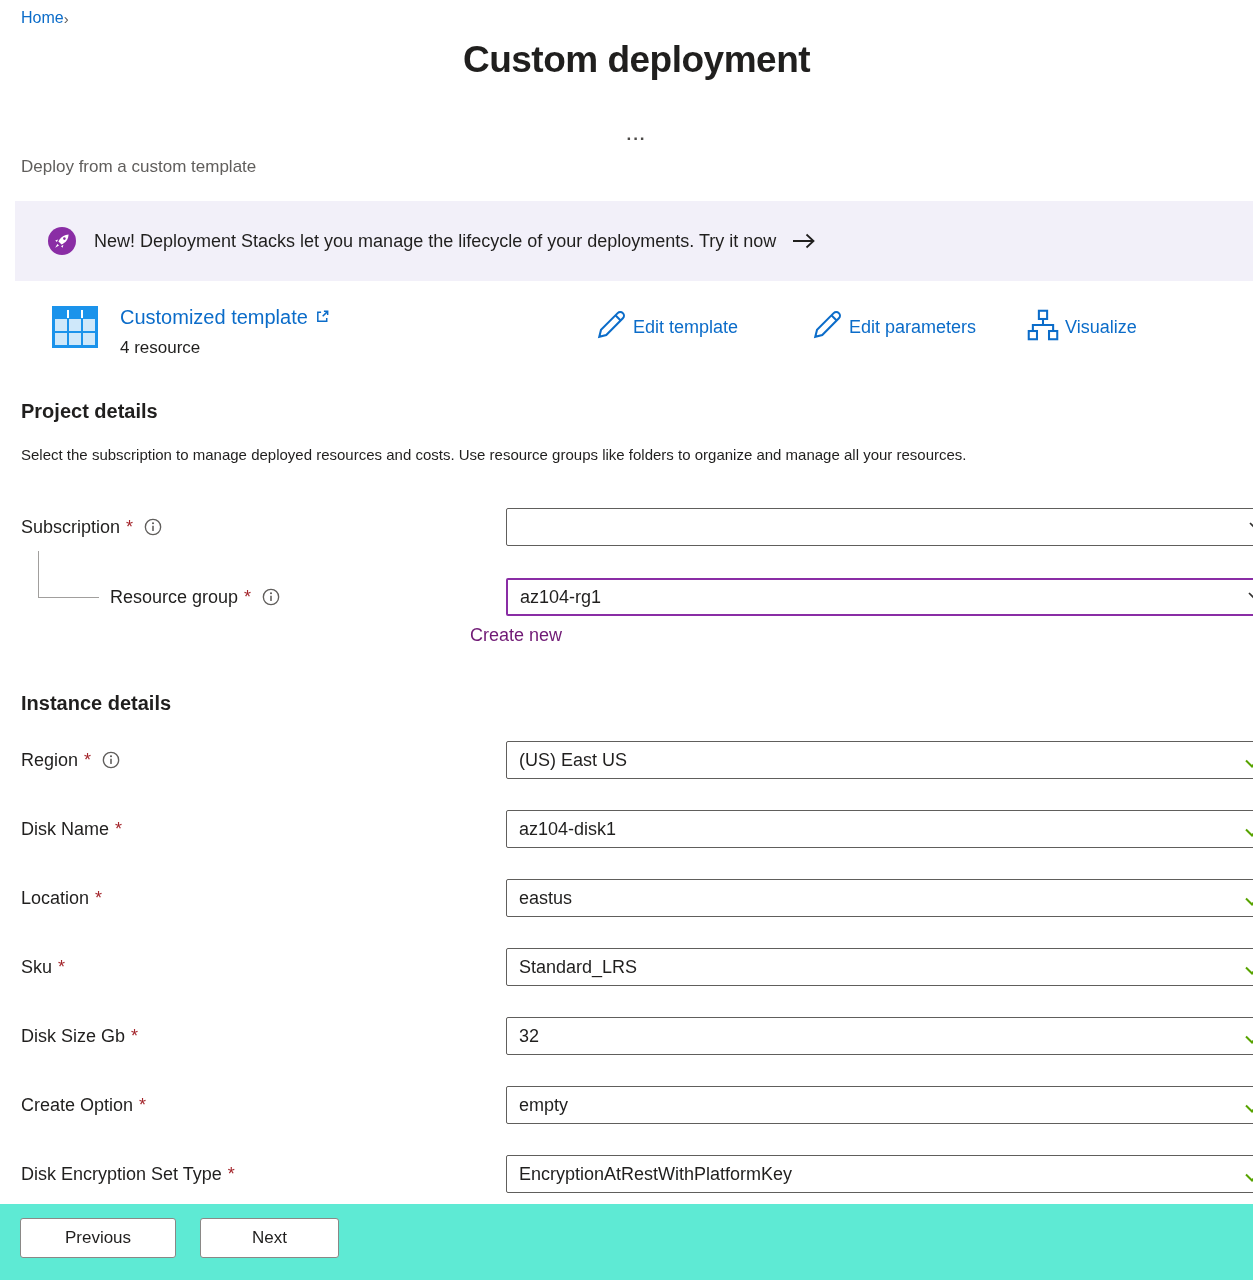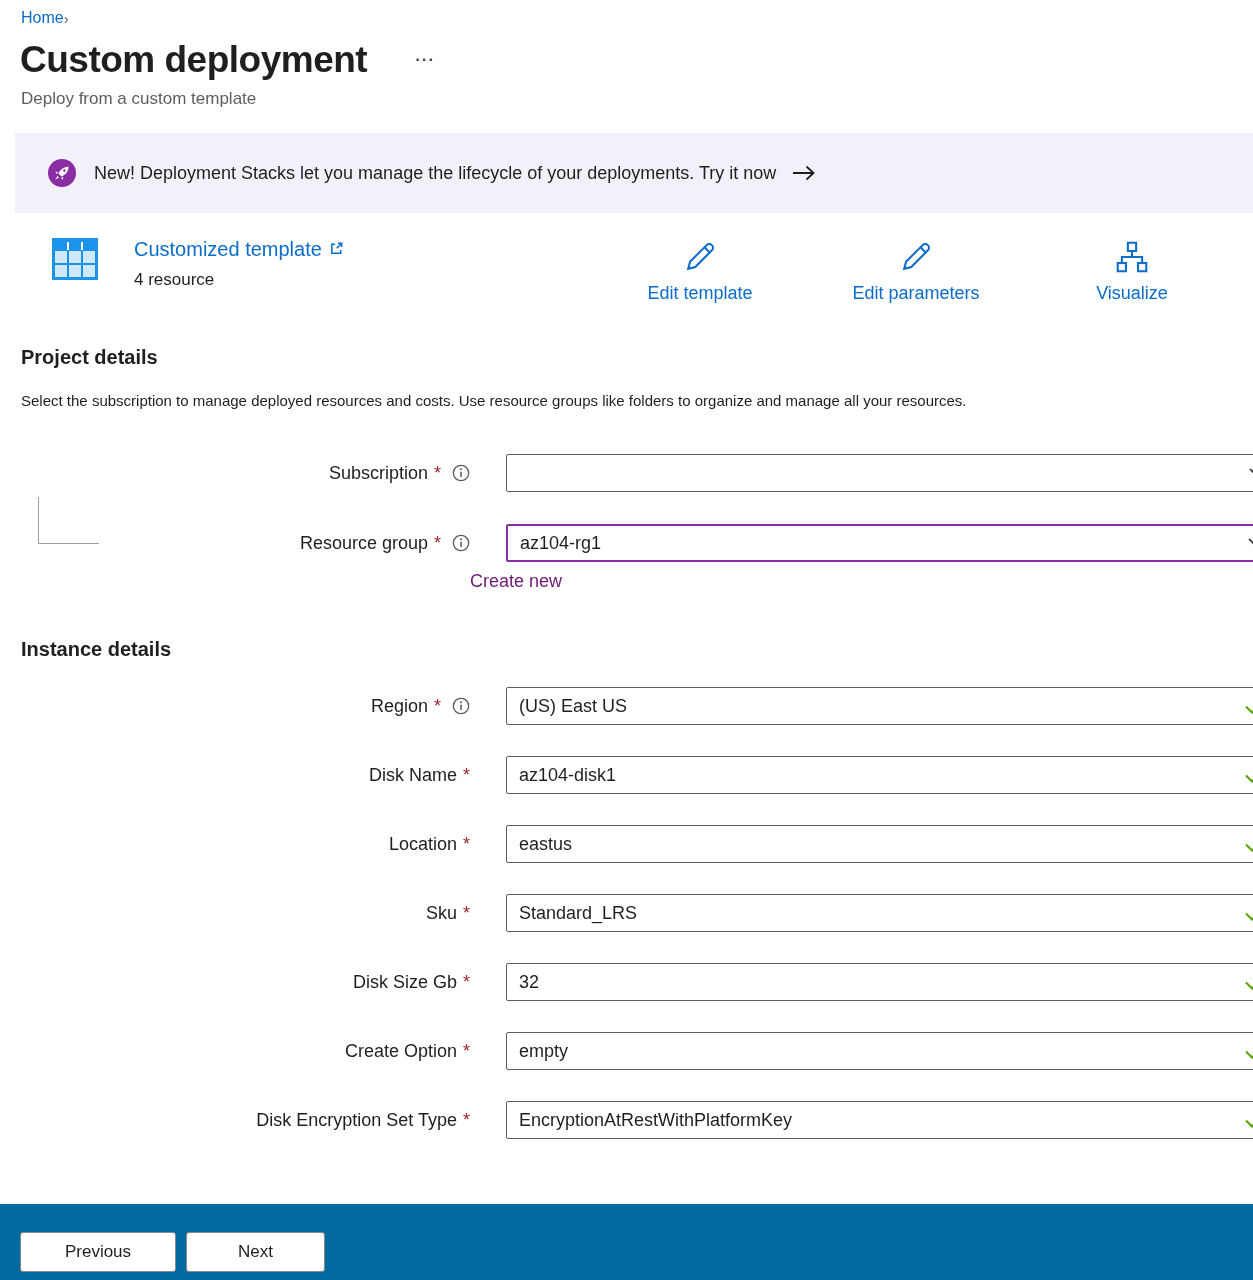--- a/index.html
+++ b/index.html
@@ -11,52 +11,52 @@
     -webkit-font-smoothing: antialiased;
   }
   a { text-decoration: none; }
 
   
   .breadcrumb { padding: 9px 0 0 21px; font-size: 16px; display: flex; align-items: center; gap: 0; }
   .breadcrumb-link { color: #0b6cc9; cursor: pointer; }
   .breadcrumb-sep { color: #605e5c; font-size: 15px; }
 
   
-  .title-row { display: flex; align-items: center; gap: 48px; padding: 12px 0 0 20px; }
+  .title-row { display: flex; align-items: center; gap: 48px; padding: 12px 0 0 20px; flex-direction: column; }
   .page-title { font-size: 37px; font-weight: 700; letter-spacing: -0.5px; margin: 0; }
   .more-dots { color: #4d4b49; font-size: 17px; font-weight: 700; letter-spacing: 1px; cursor: pointer; }
   .subtitle { padding: 8px 0 0 21px; font-size: 17px; color: #605e5c; }
 
   
   .banner { margin: 24px 0 0 15px; width: 1238px; height: 80px; background: #f2f0f9;
             display: flex; align-items: center; padding-left: 33px; box-sizing: border-box; }
   .rocket-wrap { width: 28px; height: 28px; flex: 0 0 auto; display: flex; }
   .banner-text { font-size: 18px; margin-left: 18px; color: #201f1e; }
   .banner-arrow { margin-left: 16px; display: flex; align-items: center; cursor: pointer; }
 
   
   .template-row { display: flex; align-items: flex-start; margin: 25px 0 0 52px; width: 1188px; }
   .template-icon-wrap { width: 46px; height: 42px; flex: 0 0 auto; }
-  .template-info { margin-left: 36px; }
+  .template-info { margin-left: 22px; }
   .template-link { color: #0b6cc9; font-size: 20px; display: inline-flex; align-items: flex-start; gap: 7px; cursor: pointer; }
   .resource-count { font-size: 17px; color: #201f1e; margin-top: 9px; }
   .template-actions { margin-left: auto; display: flex; }
-  .action { width: 216px; display: flex; flex-direction: column; align-items: center; gap: 3px; cursor: pointer; }
+  .action { width: 216px; display: flex; flex-direction: row; align-items: center; gap: 3px; cursor: pointer; }
   .action-label { color: #0b6cc9; font-size: 18px; }
 
   
   .section-heading { font-size: 20px; font-weight: 700; margin: 0; }
   .h-project { margin: 42px 0 0 21px; }
   .h-instance { margin: 46px 0 0 21px; }
   .section-desc { margin: 16px 0 9px 21px; font-size: 15px; line-height: 31px; width: 1160px; }
 
   
   .form { margin-left: 21px; }
   .form-row { display: flex; align-items: center; width: 1221px; }
-  .label-cell { width: 449px; display: flex; align-items: center; box-sizing: border-box; flex: 0 0 auto; justify-content: flex-end; }
+  .label-cell { width: 449px; display: flex; align-items: center; box-sizing: border-box; flex: 0 0 auto; }
   .field-label { font-size: 18px; color: #201f1e; }
   .req { color: #a4262c; font-size: 18px; margin-left: 6px; }
   .info-icon { margin-left: 11px; display: flex; align-items: center; cursor: default; }
   .input-cell { width: 772px; flex: 0 0 auto; padding-left: 36px; }
   .input-box { height: 38px; border: 1px solid #605e5c; border-radius: 2px; background: #fff;
                display: flex; align-items: center; padding: 0 12px; box-sizing: border-box; cursor: pointer; }
   .input-value { font-size: 18px; color: #201f1e; white-space: nowrap; overflow: hidden; }
   .end-glyph { margin-left: auto; display: flex; align-items: center; }
 
   .row-subscription { margin-top: 38px; }
@@ -64,22 +64,22 @@
   .row-rg .label-cell { padding-left: 89px; }
   .rg-input { border: 2px solid #8a2da5; }
   .connector { position: absolute; left: 17px; top: -27px; width: 60px; height: 46px;
                border-left: 1px solid #a19f9d; border-bottom: 1px solid #a19f9d; }
   .create-new { display: inline-block; margin: 9px 0 0 449px; font-size: 18px; color: #701a75; cursor: pointer; }
 
   .row-region { margin-top: 26px; }
   .row-std { margin-top: 31px; }
 
   
-  .footer { position: absolute; left: 0; bottom: 0; width: 1253px; height: 76px; background: #0369a1;
-            display: flex; align-items: flex-end; padding: 0 0 8px 20px; box-sizing: border-box; gap: 10px; }
+  .footer { position: absolute; left: 0; bottom: 0; width: 1253px; height: 76px; background: #5eead4;
+            display: flex; align-items: center; padding: 0 0 8px 20px; box-sizing: border-box; gap: 24px; }
   .btn { height: 40px; border-radius: 3px; font-size: 17px; font-family: "Liberation Sans", sans-serif;
          display: flex; align-items: center; justify-content: center; cursor: pointer; box-sizing: border-box; }
   .btn-outline { background: #fff; border: 1px solid #8a8886; color: #201f1e; min-width: 156px; padding: 0 20px; }
   .btn-next { min-width: 139px; }
   .btn-primary { background: #0f6cbd; border: 1px solid #0f6cbd; color: #fff; min-width: 235px; padding: 0 24px; font-weight: 600; }
 </style>
 </head>
 <body>
 
 <div class="breadcrumb">

